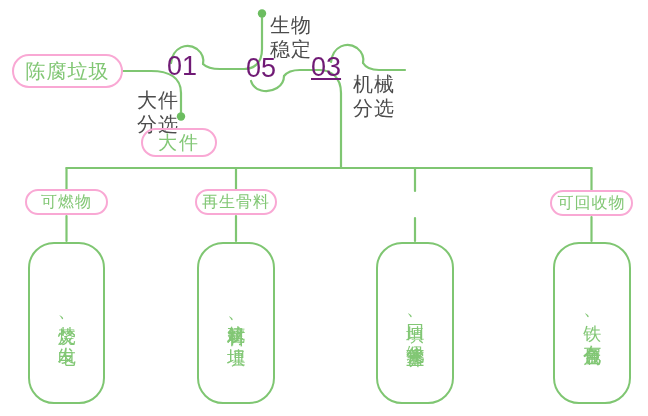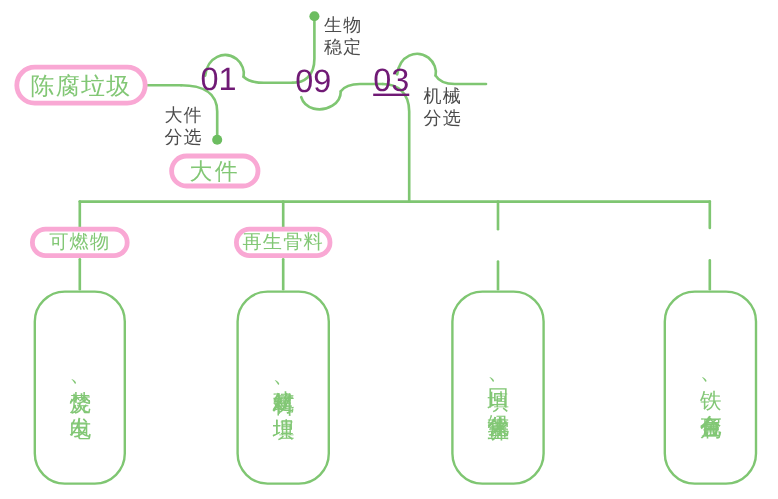--- a/index.html
+++ b/index.html
@@ -3,37 +3,37 @@
 <meta charset="utf-8">
 <style>
   html,body{margin:0;padding:0;background:#ffffff;}
   .stage{
     position:relative;width:648px;height:416px;background:#ffffff;
     font-family:"Liberation Sans",sans-serif;overflow:hidden;
   }
   .wires{position:absolute;left:0;top:0;}
   .pill{
     position:absolute;box-sizing:border-box;
-    border:4px solid #f9a8d4;border-radius:999px;
+    border:2px solid #f9a8d4;border-radius:999px;
     color:#82c775;display:flex;align-items:center;justify-content:center;
     white-space:nowrap;
   }
   .pill-root{left:12px;top:54px;width:111px;height:34px;font-size:20px;letter-spacing:1px;}
   .pill-bulky{left:141px;top:128px;width:76px;height:29px;font-size:19px;letter-spacing:2px;}
   .pill-cat{height:26px;font-size:16px;letter-spacing:1px;}
   .cat1{left:25px;top:189px;width:83px;}
   .cat2{left:195px;top:189px;width:82px;}
   .cat3{left:376px;top:191px;width:78px;}
   .cat4{left:550px;top:190px;width:83px;}
   .step-num{position:absolute;color:#701a75;font-size:27px;line-height:1;}
   .num1{left:167px;top:53px;}
   .num2{left:246px;top:55px;}
   .num3{left:311px;top:54px;text-decoration:underline;}
   .dlabel{
-    position:absolute;color:#4c4c4c;font-size:15px;line-height:1.22;
+    position:absolute;color:#4c4c4c;font-size:20px;line-height:1.22;
     white-space:pre-line;letter-spacing:1px;
   }
   .lab1{left:137px;top:88px;}
   .lab2{left:270px;top:13px;}
   .lab3{left:353px;top:72px;}
   .tallbox{
     position:absolute;box-sizing:border-box;top:242px;width:78px;height:162px;
     border:2px solid #7fc672;border-radius:26px;
     display:flex;align-items:center;justify-content:center;
   }
@@ -75,34 +75,35 @@
     </g>
     <g fill="#6cbd60" stroke="none">
       <circle cx="181" cy="116.5" r="4.2"></circle>
       <circle cx="262" cy="13.5" r="4.2"></circle>
     </g>
   </svg>
 
   <div class="pill pill-root">陈腐垃圾</div>
 
   <div class="step-num num1">01</div>
-  <div class="step-num num2">09</div>
+  <div class="step-num num2">05</div>
   <div class="step-num num3">03</div>
 
   <div class="dlabel lab1">大件
 分选</div>
   <div class="dlabel lab2">生物
 稳定</div>
   <div class="dlabel lab3">机械
 分选</div>
 
   <div class="pill pill-bulky">大件</div>
 
   <div class="pill pill-cat cat1">可燃物</div>
   <div class="pill pill-cat cat2">再生骨料</div>
+  <div class="pill pill-cat cat4">可回收物</div>
 
   <div class="tallbox box1">
     <div class="vtext">焚烧、发电</div>
   </div>
   <div class="tallbox box2">
     <div class="vtext">建筑材料、填埋</div>
   </div>
   <div class="tallbox box3">
     <div class="vtext">回填、绿化营养土</div>
   </div>

